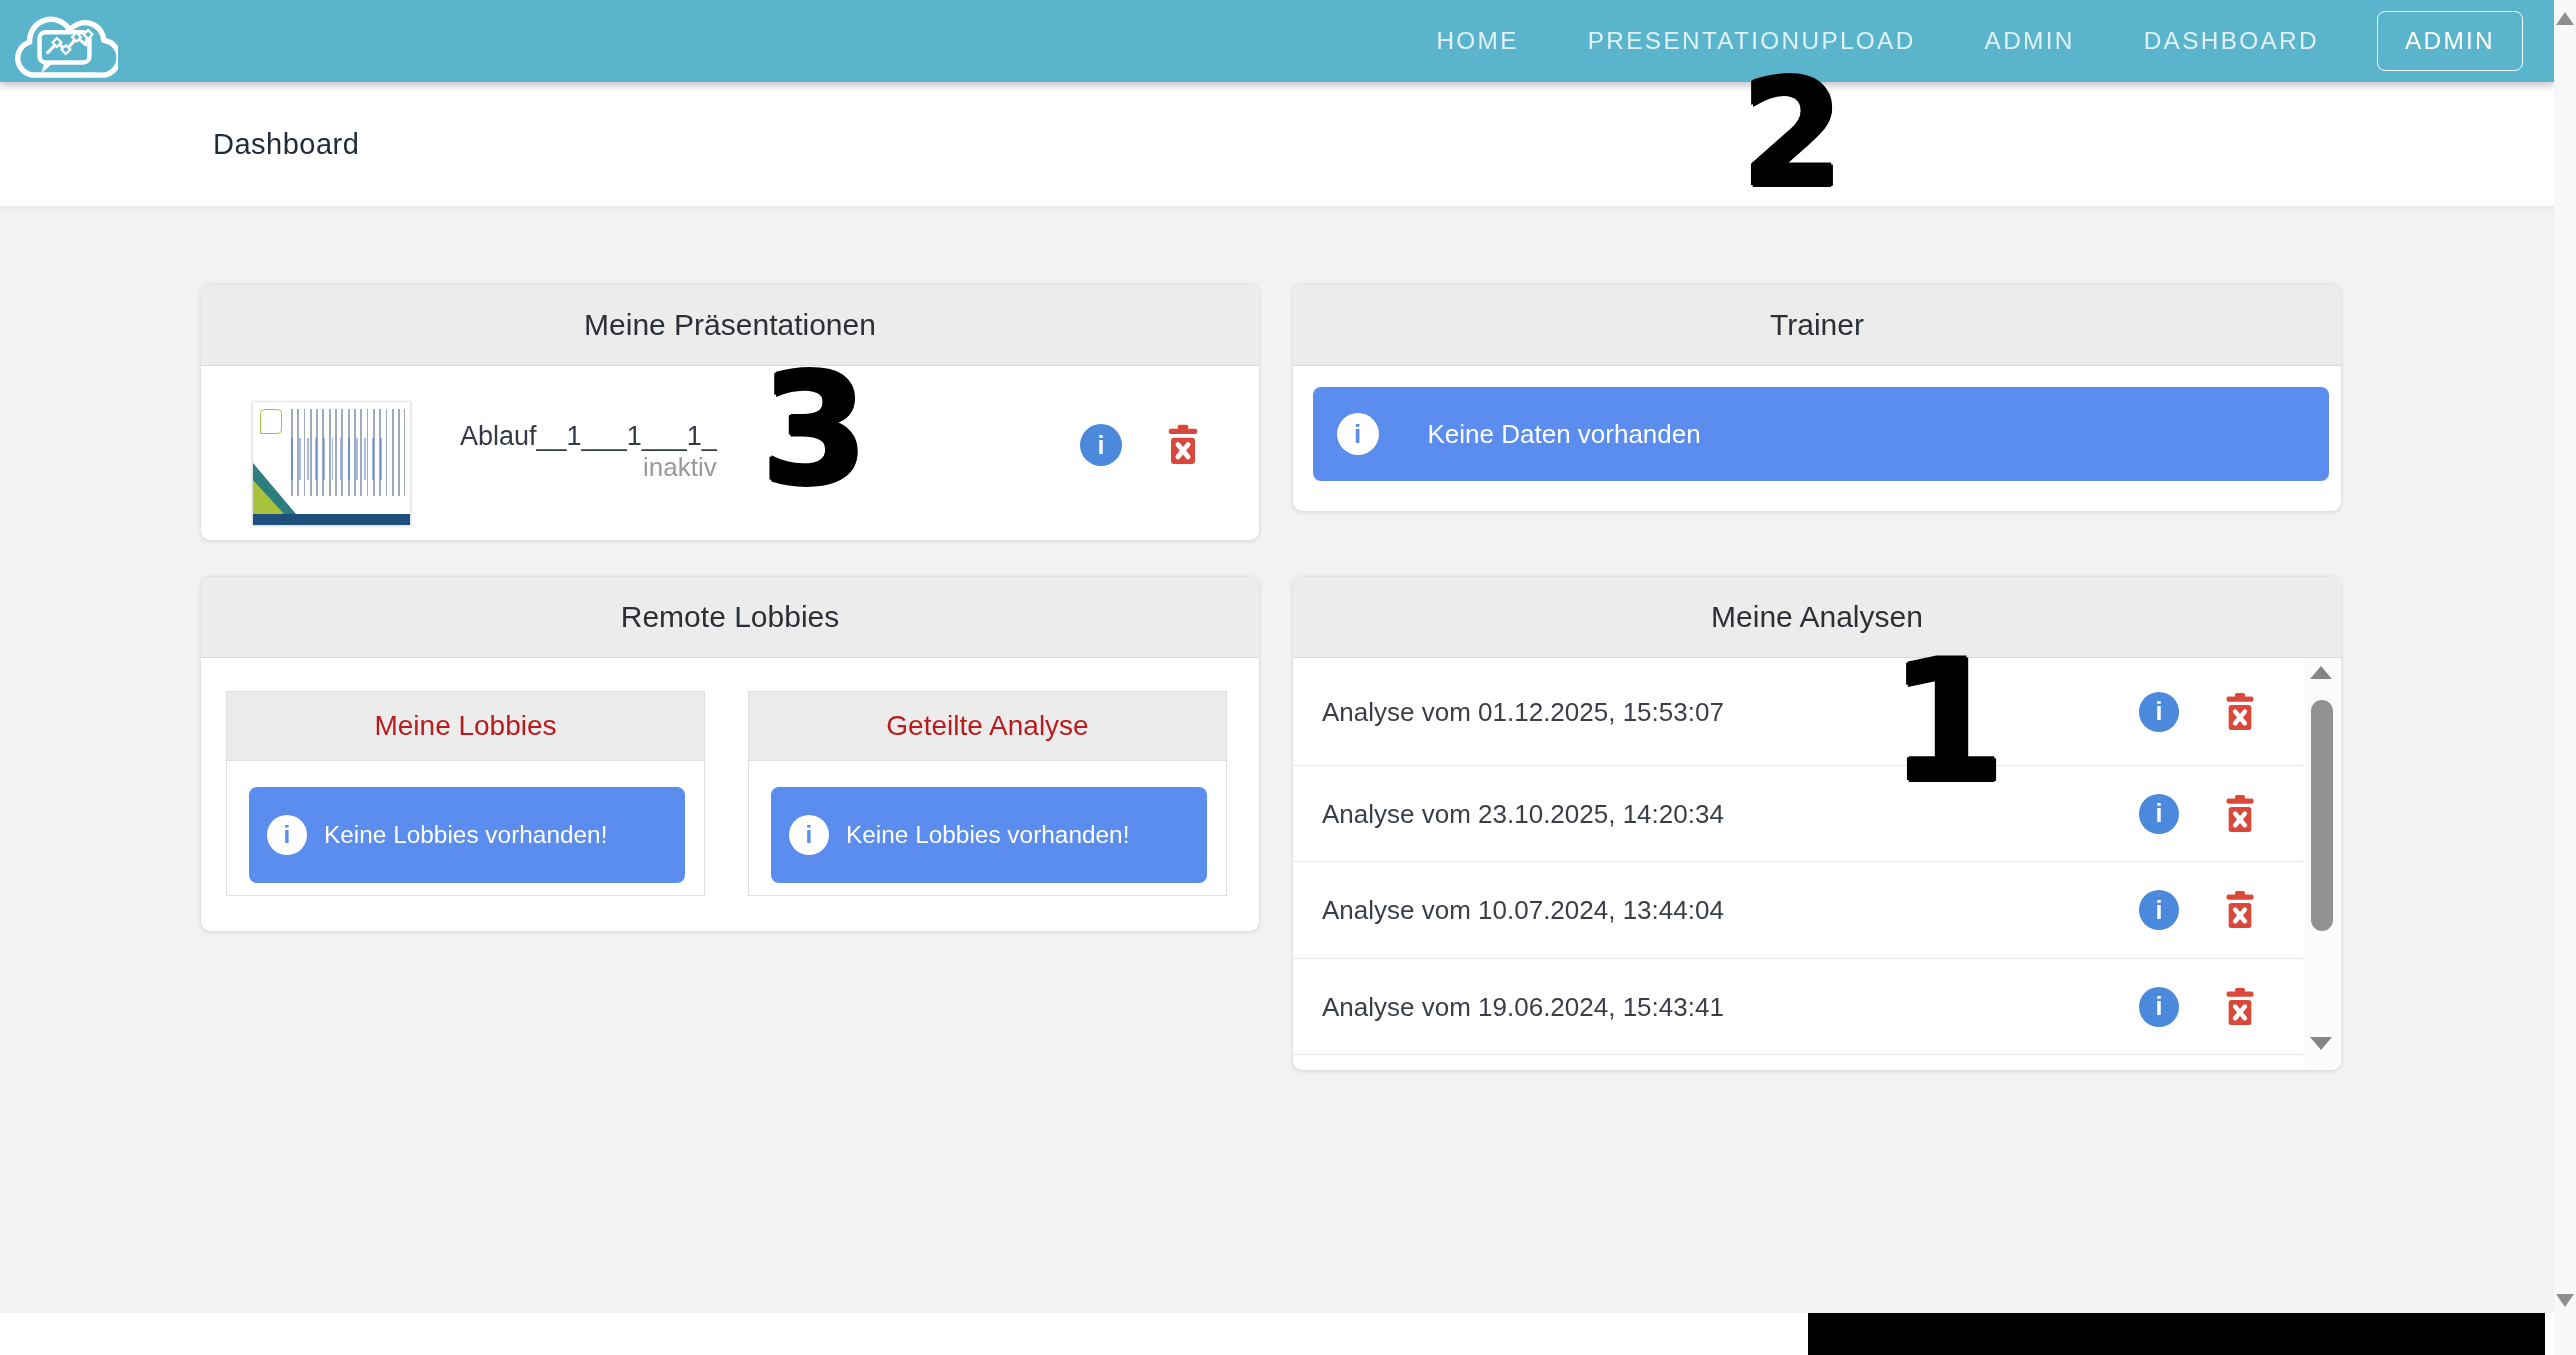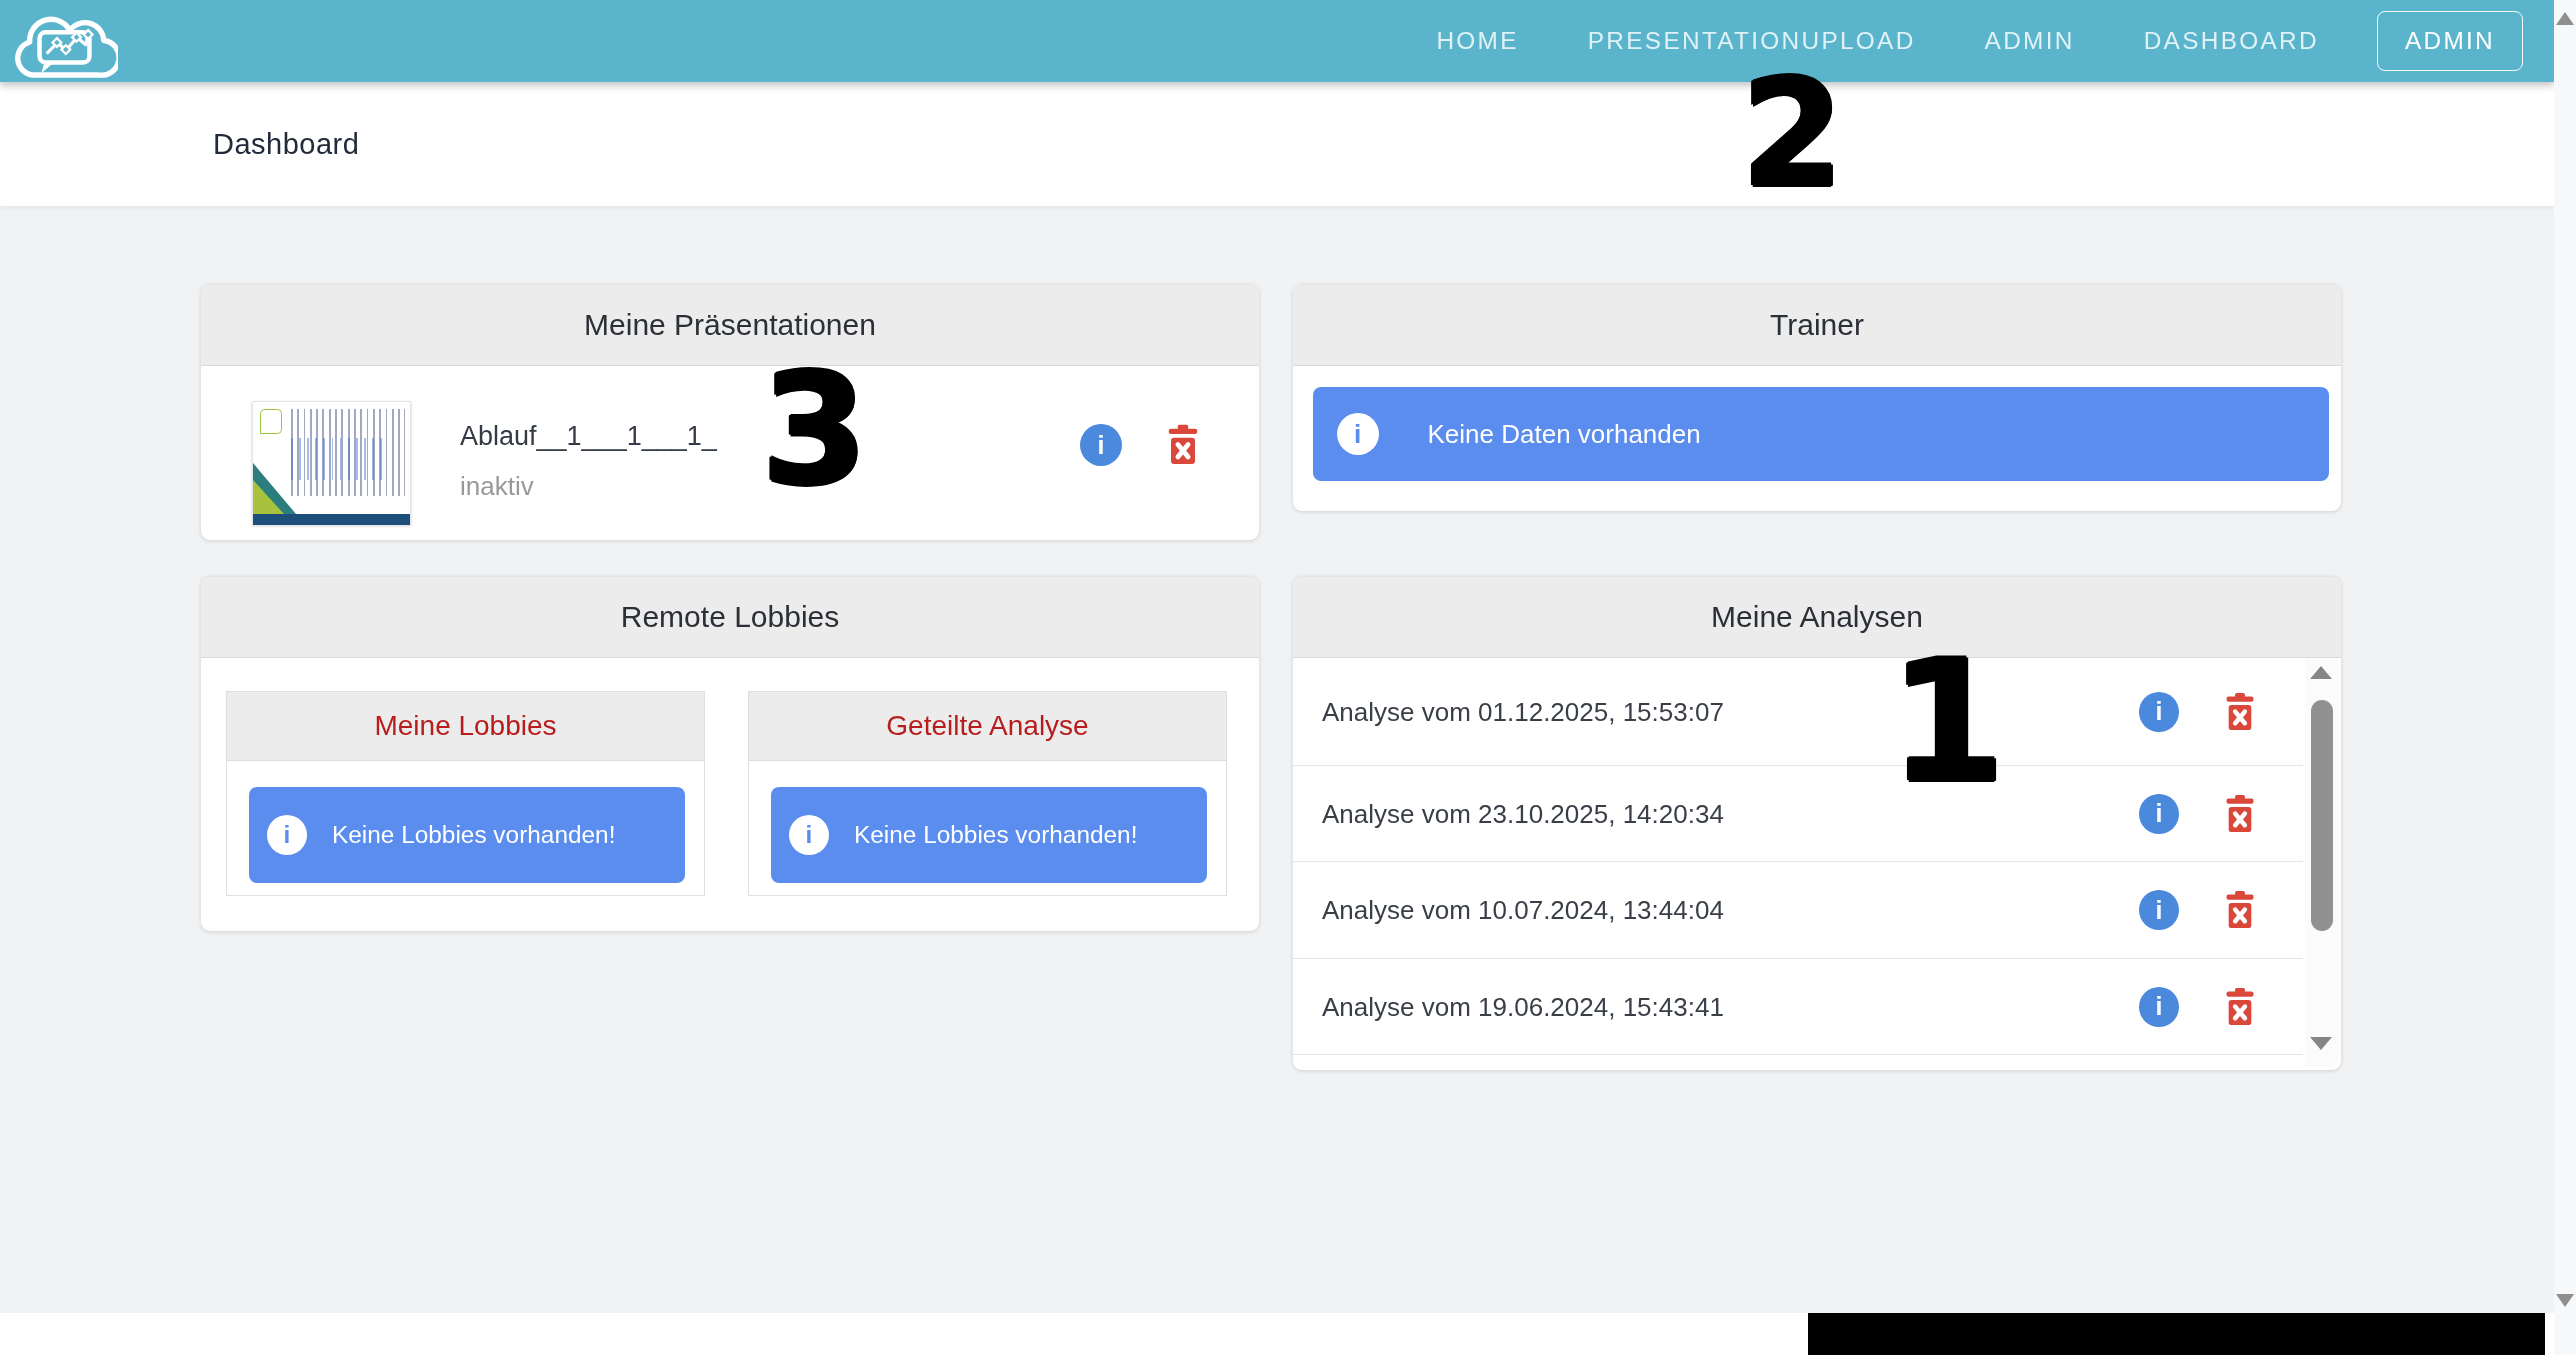--- a/index.html
+++ b/index.html
@@ -88,21 +88,21 @@
   .thumb-tri-teal {
     position:absolute; left:0; bottom:11px; width:0; height:0;
     border-bottom:51px solid #2b7d7e; border-right:43px solid transparent;
   }
   .thumb-tri-green {
     position:absolute; left:0; bottom:11px; width:0; height:0;
     border-bottom:34px solid #a9c23e; border-right:31px solid transparent;
   }
   .thumb-bar { position:absolute; left:0; bottom:0; width:100%; height:11px; background:#1d4f7c; }
 
-  .pres-meta { position:absolute; left:259px; top:136px; display:flex; flex-direction:column; gap:19px; }
+  .pres-meta { position:absolute; left:259px; top:136px; display:flex; flex-direction:column; gap:0;align-items:flex-end; }
   .pres-name { font-size:27px; color:#343b46; }
   .pres-status { font-size:26px; color:#98999b; }
 
   .info-btn {
     position:absolute; width:42px; height:42px; border-radius:50%;
     background:#4a89dc; color:#fff; font-size:25px; font-weight:bold;
     display:flex; align-items:center; justify-content:center; cursor:pointer;
   }
   #card-presentations .info-btn { left:879px; top:139px; }
 
@@ -131,21 +131,21 @@
   }
   #subcard-mine { left:25px; }
   #subcard-shared { left:547px; }
   .sub-header {
     height:69px; background:#ececec; border-bottom:0.9px solid #ddd;
     display:flex; align-items:center; justify-content:center;
   }
   .sub-header .sub-title { font-size:28px; color:#b91c1c; }
   .sub-card .alert-blue { left:22px; top:95px; width:436px; height:96px; }
   .sub-card .alert-icon { width:40px; height:40px; margin-left:18px; font-size:24.4px; }
-  .sub-card .alert-text { font-size:24.4px; margin-left:25px; }
+  .sub-card .alert-text { font-size:24.4px; margin-left:17px; }
 
   
   #card-analyses { left:1293px; top:577px; width:1048px; height:493px; }
   .rows { position:absolute; left:0; right:38px; top:81px; bottom:0; overflow:hidden; }
   .analysis-row { position:relative; border-bottom:0.9px solid #e6e6e6; }
   .analysis-row .row-label {
     position:absolute; left:29px; top:50%; transform:translateY(-50%);
     font-size:26px; color:#3a3f47; white-space:nowrap;
   }
   .analysis-row .info-btn { width:40px; height:40px; left:846px; top:50%; transform:translateY(-50%); }

